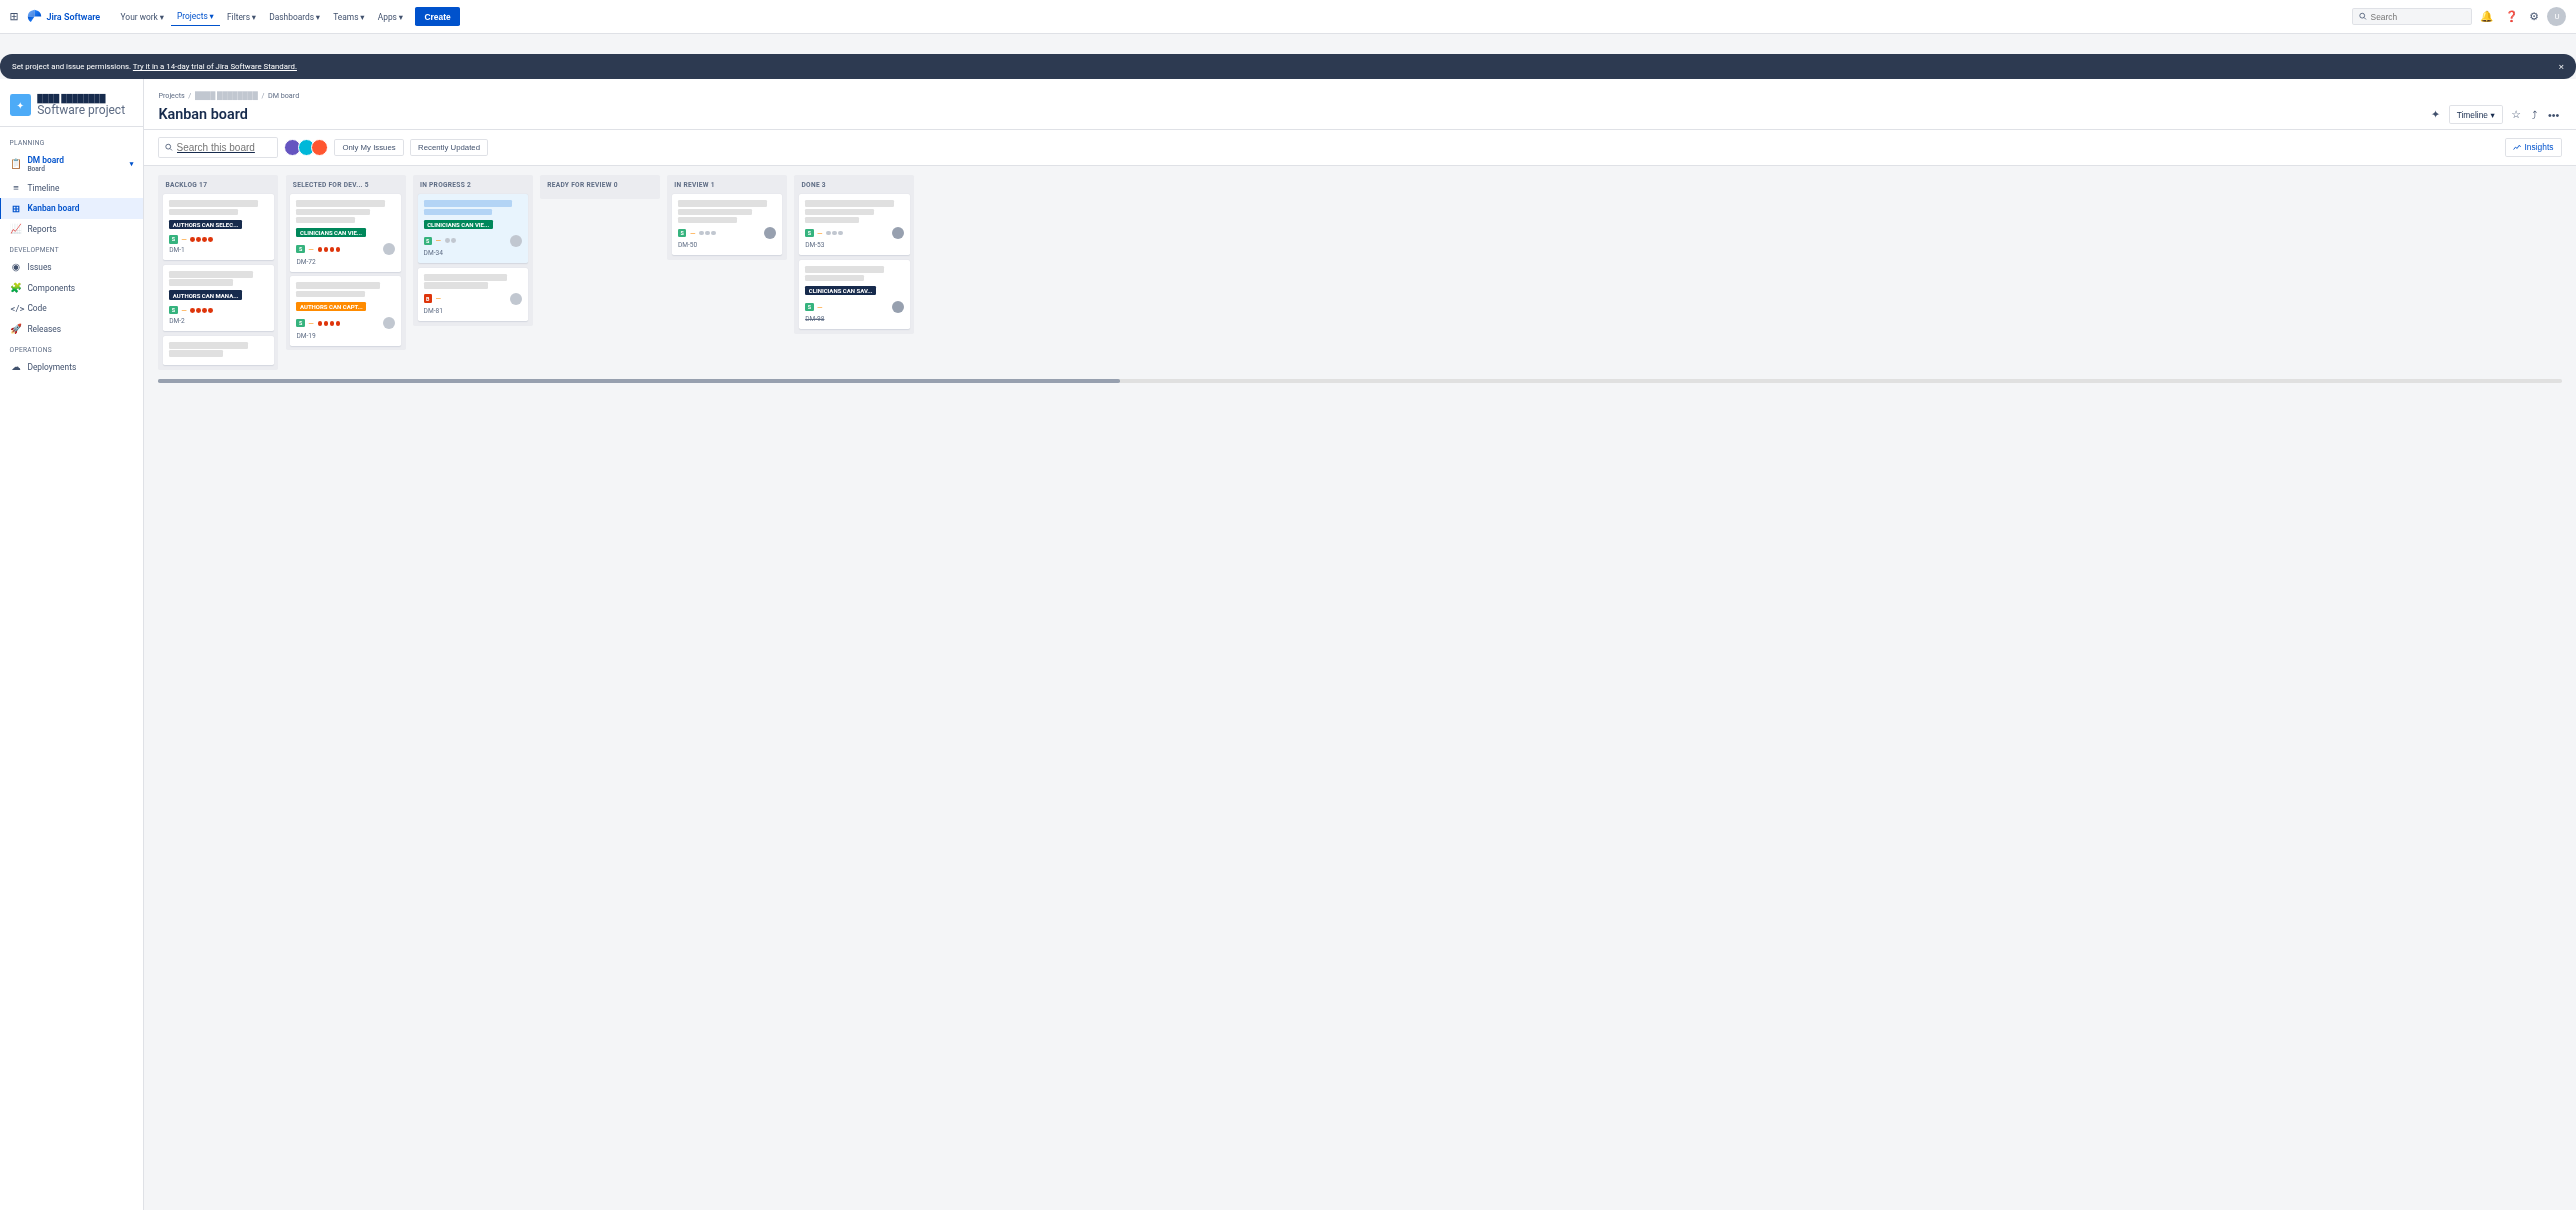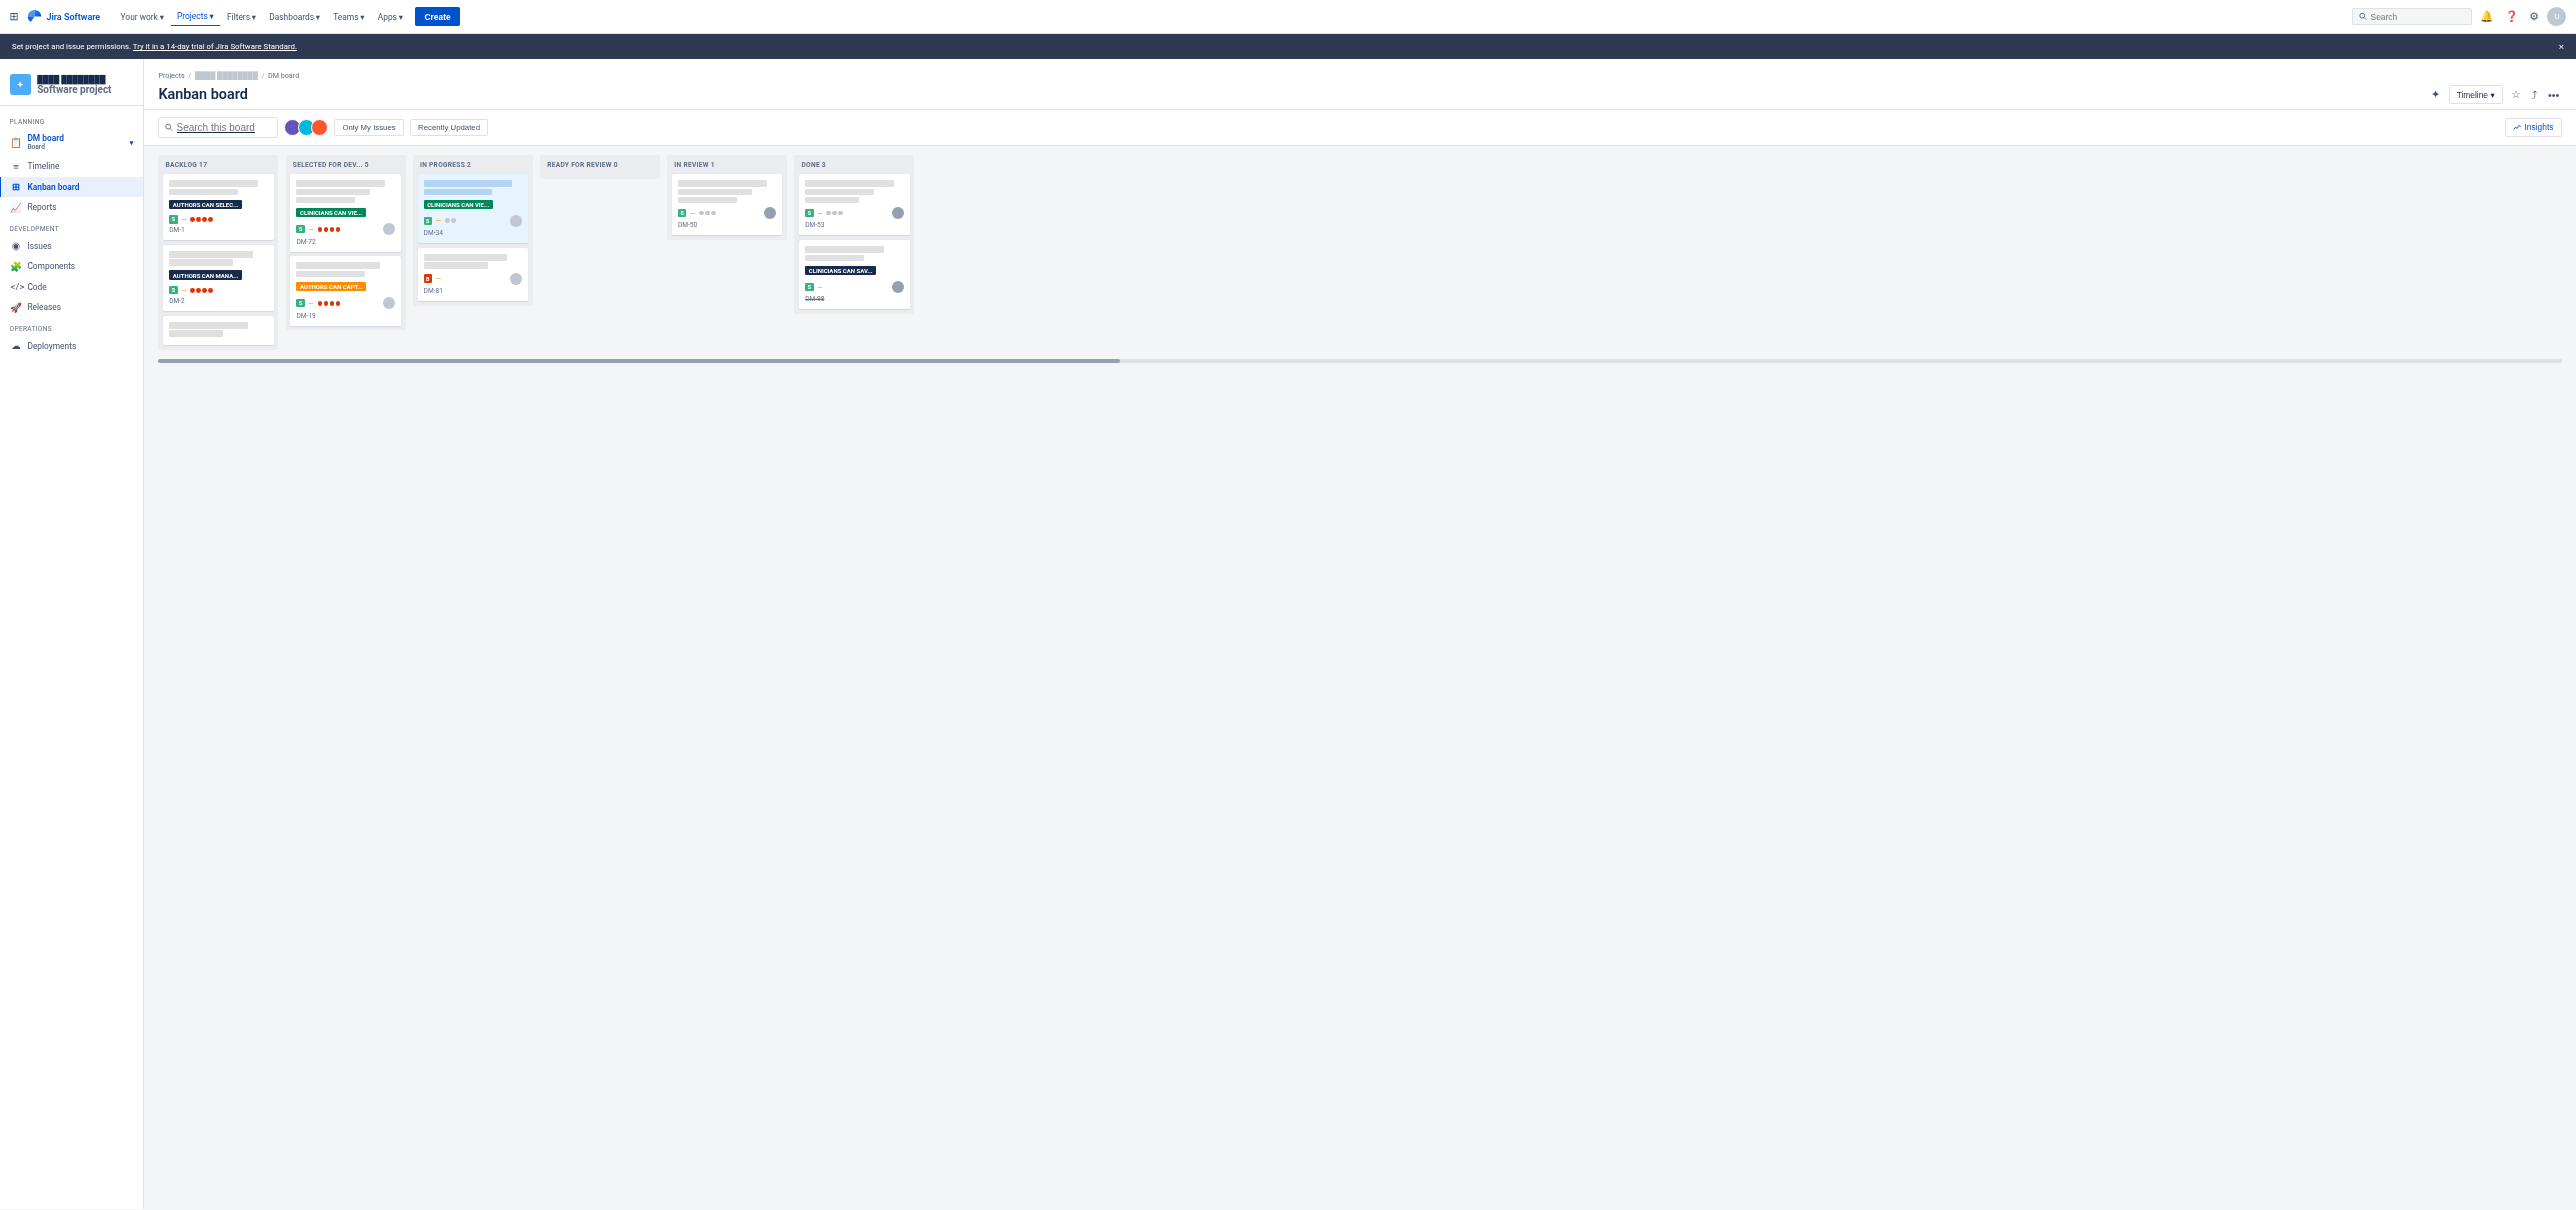--- a/index.html
+++ b/index.html
@@ -58,42 +58,43 @@
     .nav-avatar { width: 19px; height: 19px; border-radius: 50%; background: #c1c7d0; display: flex; align-items: center; justify-content: center; font-size: 7.8px; color: #fff; }
 
     
     .banner {
       background: #2d3a51;
       color: #fff;
       padding: 7.2px 12px;
       display: flex;
       align-items: center;
       justify-content: space-between;
-      margin-top: 34px;
+      margin-top: 54px;
       font-size: 7.8px;
+      border-radius: 12px;
     }
     .banner a { color: #fff; text-decoration: underline; cursor: pointer; }
     .banner-close { background: none; border: none; color: #fff; cursor: pointer; font-size: 9.6px; }
 
     
     .layout { display: flex; margin-top: 0; height: calc(100vh - 34px - 26px); }
 
     
     .sidebar {
       width: 144px;
       background: #fff;
       border-right: 0.6px solid #dfe1e6;
       padding: 9.6px 0;
       overflow-y: auto;
       flex-shrink: 0;
     }
     .sidebar-project { display: flex; align-items: center; gap: 6px; padding: 4.8px 9.6px 9.6px; border-bottom: 0.6px solid #dfe1e6; margin-bottom: 4.8px; }
     .sidebar-project-icon { width: 21.6px; height: 21.6px; background: #4dabf7; border-radius: 2.4px; display: flex; align-items: center; justify-content: center; color: #fff; font-size: 9.6px; }
     .sidebar-project-name { font-size: 7.8px; font-weight: 600; color: #172b4d; }
-    .sidebar-project-sub { font-size: 10px; color: #5e6c84; font-weight: bold; }
+    .sidebar-project-sub { font-size: 12px; color: #5e6c84; }
 
     .sidebar-section-label { font-size: 6.6px; font-weight: 400; color: #5e6c84; padding: 7.2px 9.6px 2.4px; text-transform: uppercase; letter-spacing: 0.3px; }
     .sidebar-item {
       display: flex; align-items: center; gap: 6px;
       padding: 4.8px 9.6px;
       cursor: pointer;
       color: #42526e;
       font-size: 8.4px;
       border-left: 1.8px solid transparent;
     }

